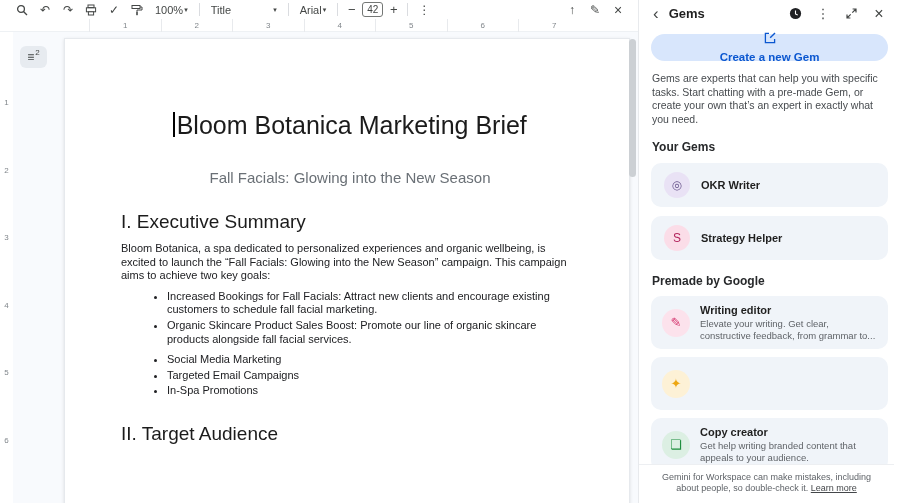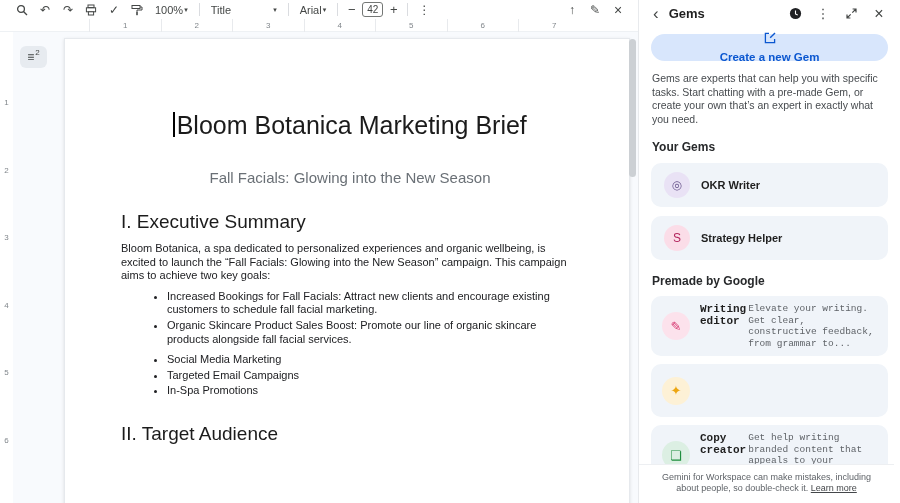--- a/index.html
+++ b/index.html
@@ -47,21 +47,21 @@
   .ph-icon { display:flex; align-items:center; justify-content:center; width:18px; height:18px; cursor:pointer; color:#444746; font-size:13px; }
   .panel-body { flex:1; overflow:hidden; }
   .create-btn { margin:10px 12px 0; height:27px; border-radius:14px; background:#d8e6fc; color:#0b57d0; display:flex; align-items:center; justify-content:center; gap:7px; font-size:11.5px; font-weight:700; cursor:pointer;flex-direction:column; }
   .intro { margin:11px 13px 0; font-size:10.5px; line-height:13.5px; color:#474b4f; }
   .section-label { margin:14px 13px 0; font-size:12px; font-weight:700; color:#27292b; }
   .gem-card { margin:9px 12px 0; height:44px; border-radius:10px; background:#f0f4f9; display:flex; align-items:center; gap:11px; padding:0 13px; cursor:pointer; }
   .gem-avatar { width:26px; height:26px; border-radius:50%; display:flex; align-items:center; justify-content:center; font-size:12px; flex:0 0 auto; }
   .gem-name { font-size:11px; font-weight:700; color:#1f1f1f; }
   .premade-card { margin:8px 12px 0; min-height:53px; border-radius:10px; background:#f0f4f9; display:flex; align-items:center; gap:10px; padding:7px 11px; cursor:pointer; }
   .premade-avatar { width:28px; height:28px; border-radius:50%; display:flex; align-items:center; justify-content:center; font-size:13px; flex:0 0 auto; }
-  .premade-text { display:flex; flex-direction:row; gap:2px;font-family:Liberation Mono, monospace; }
+  .premade-text { display:flex; flex-direction:column; gap:2px; }
   .premade-name { font-size:11px; font-weight:700; color:#1f1f1f; }
   .premade-desc { font-size:9.5px; line-height:11.5px; color:#5f6368; }
   .panel-footer { position:absolute; left:0; right:6px; bottom:0; background:#fff; border-top:1px solid #edeff2; padding:7px 20px 9px; font-size:9px; line-height:11px; color:#5f6368; text-align:center; }
   .panel-footer .link { color:#44474a; text-decoration:underline; cursor:pointer; }
 </style>
 </head>
 <body>
 
 <div class="app">
 

